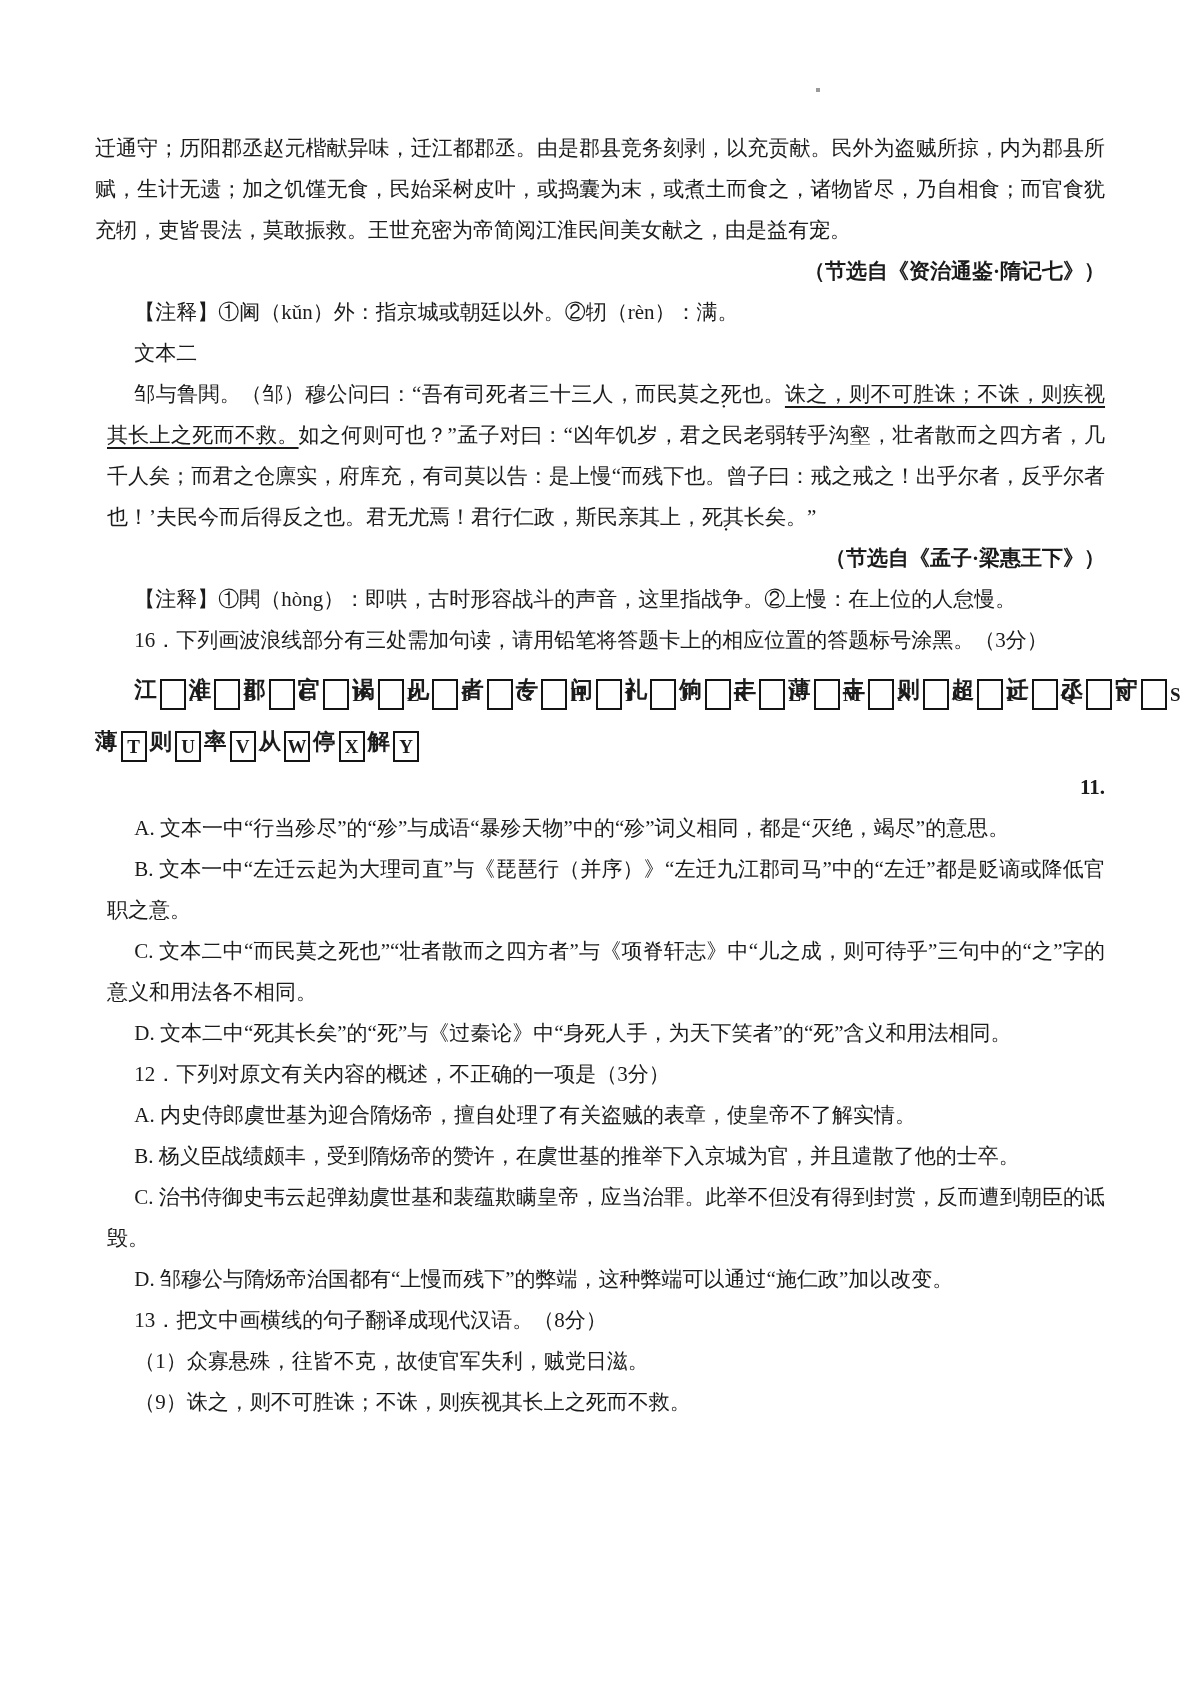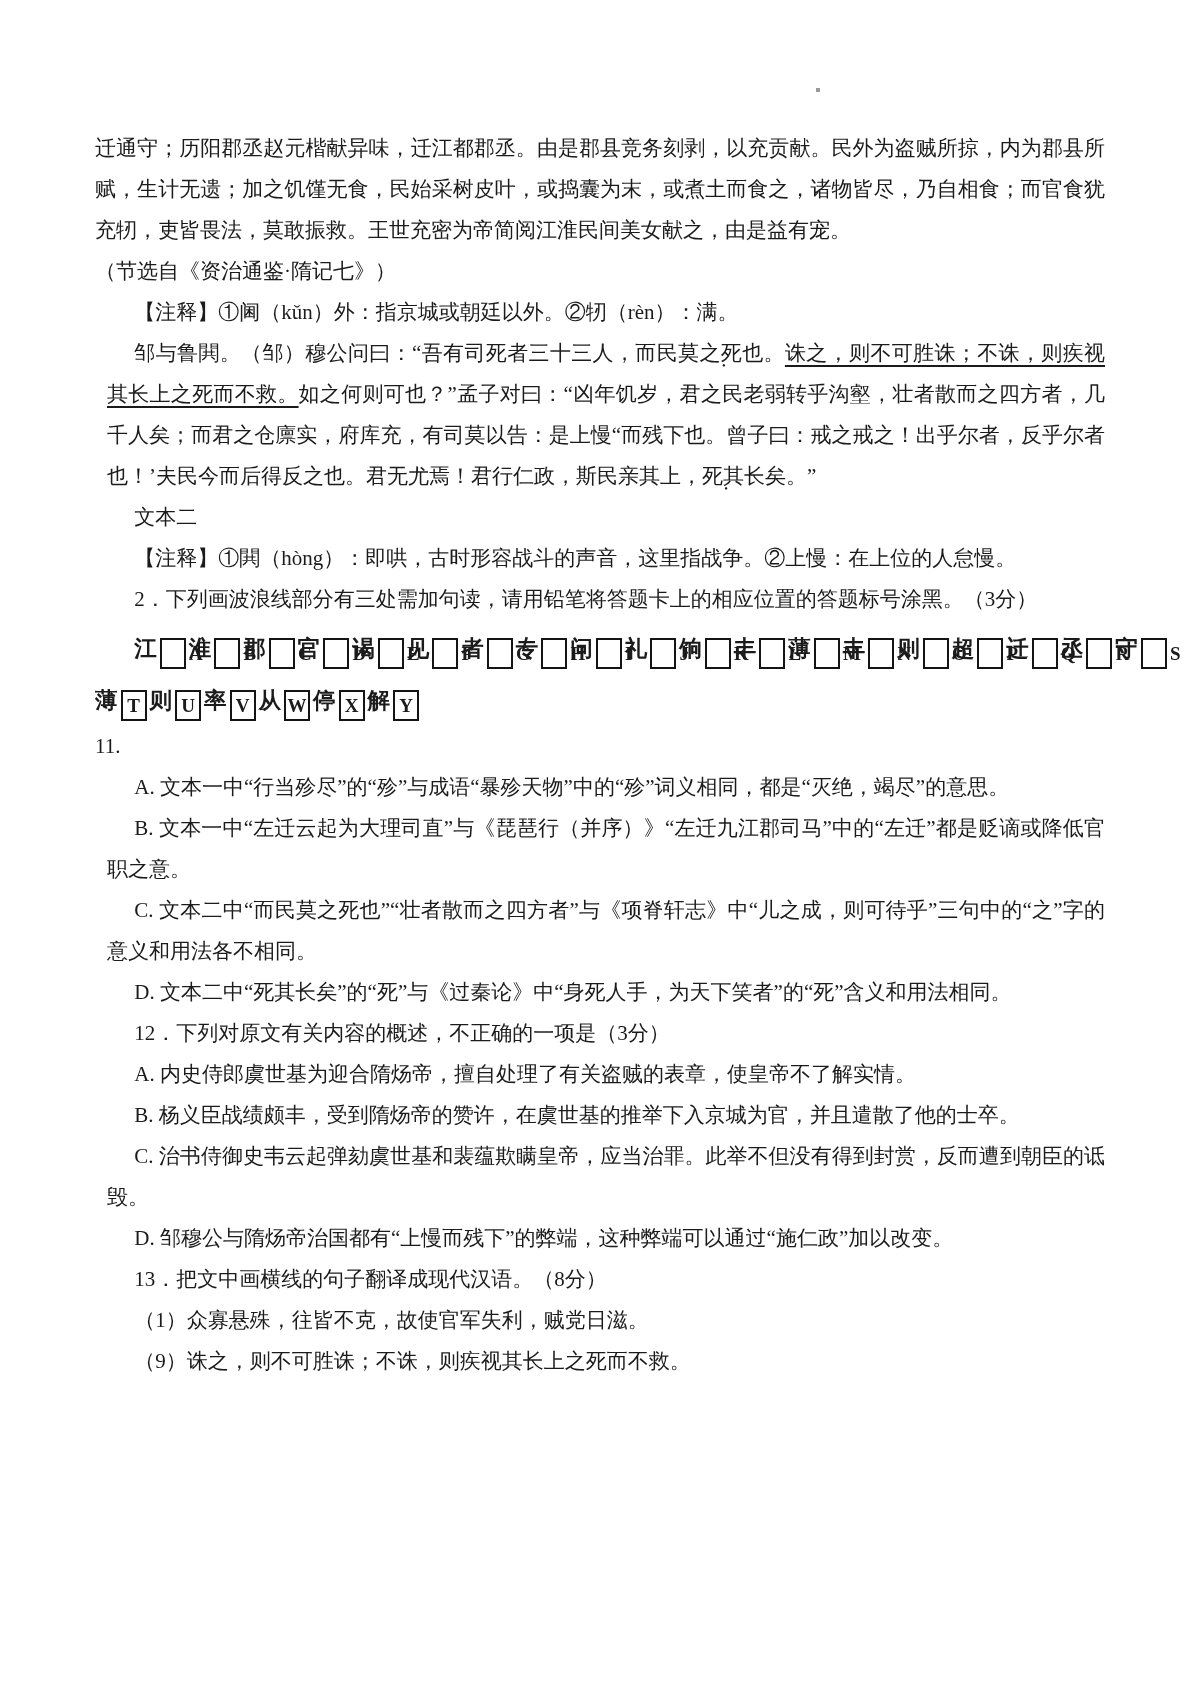--- a/index.html
+++ b/index.html
@@ -11,21 +11,21 @@
     color: #1b1b1b;
     font-family: "Liberation Serif", "DejaVu Serif", serif;
     font-size: 21px;
     line-height: 41px;
     box-sizing: border-box;
     padding: 128px 95px 12px 95px;
     overflow: hidden;
   }
   p { margin: 0; text-align: justify; text-justify: inter-character; }
   .indent { text-indent: 1.3em; margin-left: 12px; }
-  .right { text-align: left; }
+  .right { text-align: right; font-weight: bold; }
   .ul {
     text-decoration: underline;
     text-decoration-thickness: 1.5px;
     text-underline-offset: 5px;
   }
   .dotted { position: relative; }
   .dotted::after {
     content: "•";
     position: absolute;
     left: 50%;
@@ -73,25 +73,26 @@
 </head>
 <body>
 
 <div class="page">
   <div class="stray"></div>
 
   <p>迁通守；历阳郡丞赵元楷献异味，迁江都郡丞。由是郡县竞务刻剥，以充贡献。民外为盗贼所掠，内为郡县所赋，生计无遗；加之饥馑无食，民始采树皮叶，或捣囊为末，或煮土而食之，诸物皆尽，乃自相食；而官食犹充牣，吏皆畏法，莫敢振救。王世充密为帝简阅江淮民间美女献之，由是益有宠。</p>
   <p class="right">（节选自《资治通鉴·隋记七》）</p>
   <p class="indent">【注释】①阃（kǔn）外：指京城或朝廷以外。②牣（rèn）：满。</p>
 
+  <p class="indent">文本二</p>
   <p class="indent"><span>邹与鲁閧。（邹）穆公问曰：“吾有司死者三十三人，而民莫</span><span class="dotted">之</span><span>死也。</span><span class="ul">诛之，则不可胜诛；不诛，则疾视其长上之死而不救。</span><span>如之何则可也？”孟子对曰：“凶年饥岁，君之民老弱转乎沟壑，壮者散而之四方者，几千人矣；而君之仓廪实，府库充，有司莫以告：是上慢“而残下也。曾子曰：戒之戒之！出乎尔者，反乎尔者也！’夫民今而后得反之也。君无尤焉！君行仁政，斯民亲其上，</span><span class="dotted">死</span><span>其长矣。”</span></p>
-  <p class="indent">文本二</p>
+  <p class="right">（节选自《孟子·梁惠王下》）</p>
   <p class="indent">【注释】①閧（hòng）：即哄，古时形容战斗的声音，这里指战争。②上慢：在上位的人怠慢。</p>
 
-  <p class="indent">2．下列画波浪线部分有三处需加句读，请用铅笔将答题卡上的相应位置的答题标号涂黑。（3分）</p>
+  <p class="indent">16．下列画波浪线部分有三处需加句读，请用铅笔将答题卡上的相应位置的答题标号涂黑。（3分）</p>
   <div class="tokens indent"><span class="tchar">江</span><span class="tbox">A</span><span class="tchar">淮</span><span class="tbox">B</span><span class="tchar">郡</span><span class="tbox">C</span><span class="tchar">官</span><span class="tbox">D</span><span class="tchar">谒</span><span class="tbox">E</span><span class="tchar">见</span><span class="tbox">F</span><span class="tchar">者</span><span class="tbox">G</span><span class="tchar">专</span><span class="tbox">H</span><span class="tchar">问</span><span class="tbox">I</span><span class="tchar">礼</span><span class="tbox">J</span><span class="tchar">饷</span><span class="tbox">K</span><span class="tchar">丰</span><span class="tbox">L</span><span class="tchar">薄</span><span class="tbox">M</span><span class="tchar">丰</span><span class="tbox">N</span><span class="tchar">则</span><span class="tbox">O</span><span class="tchar">超</span><span class="tbox">P</span><span class="tchar">迁</span><span class="tbox">Q</span><span class="tchar">丞</span><span class="tbox">R</span><span class="tchar">守</span><span class="tbox">S</span></div>
   <div class="tokens"><span class="tchar">薄</span><span class="tbox">T</span><span class="tchar">则</span><span class="tbox">U</span><span class="tchar">率</span><span class="tbox">V</span><span class="tchar">从</span><span class="tbox">W</span><span class="tchar">停</span><span class="tbox">X</span><span class="tchar">解</span><span class="tbox">Y</span></div>
 
   <p class="right q11num">11.</p>
   <p class="indent">A. 文本一中“行当殄尽”的“殄”与成语“暴殄天物”中的“殄”词义相同，都是“灭绝，竭尽”的意思。</p>
   <p class="indent">B. 文本一中“左迁云起为大理司直”与《琵琶行（并序）》“左迁九江郡司马”中的“左迁”都是贬谪或降低官职之意。</p>
   <p class="indent">C. 文本二中“而民莫之死也”“壮者散而之四方者”与《项脊轩志》中“儿之成，则可待乎”三句中的“之”字的意义和用法各不相同。</p>
   <p class="indent">D. 文本二中“死其长矣”的“死”与《过秦论》中“身死人手，为天下笑者”的“死”含义和用法相同。</p>
 
   <p class="indent">12．下列对原文有关内容的概述，不正确的一项是（3分）</p>

